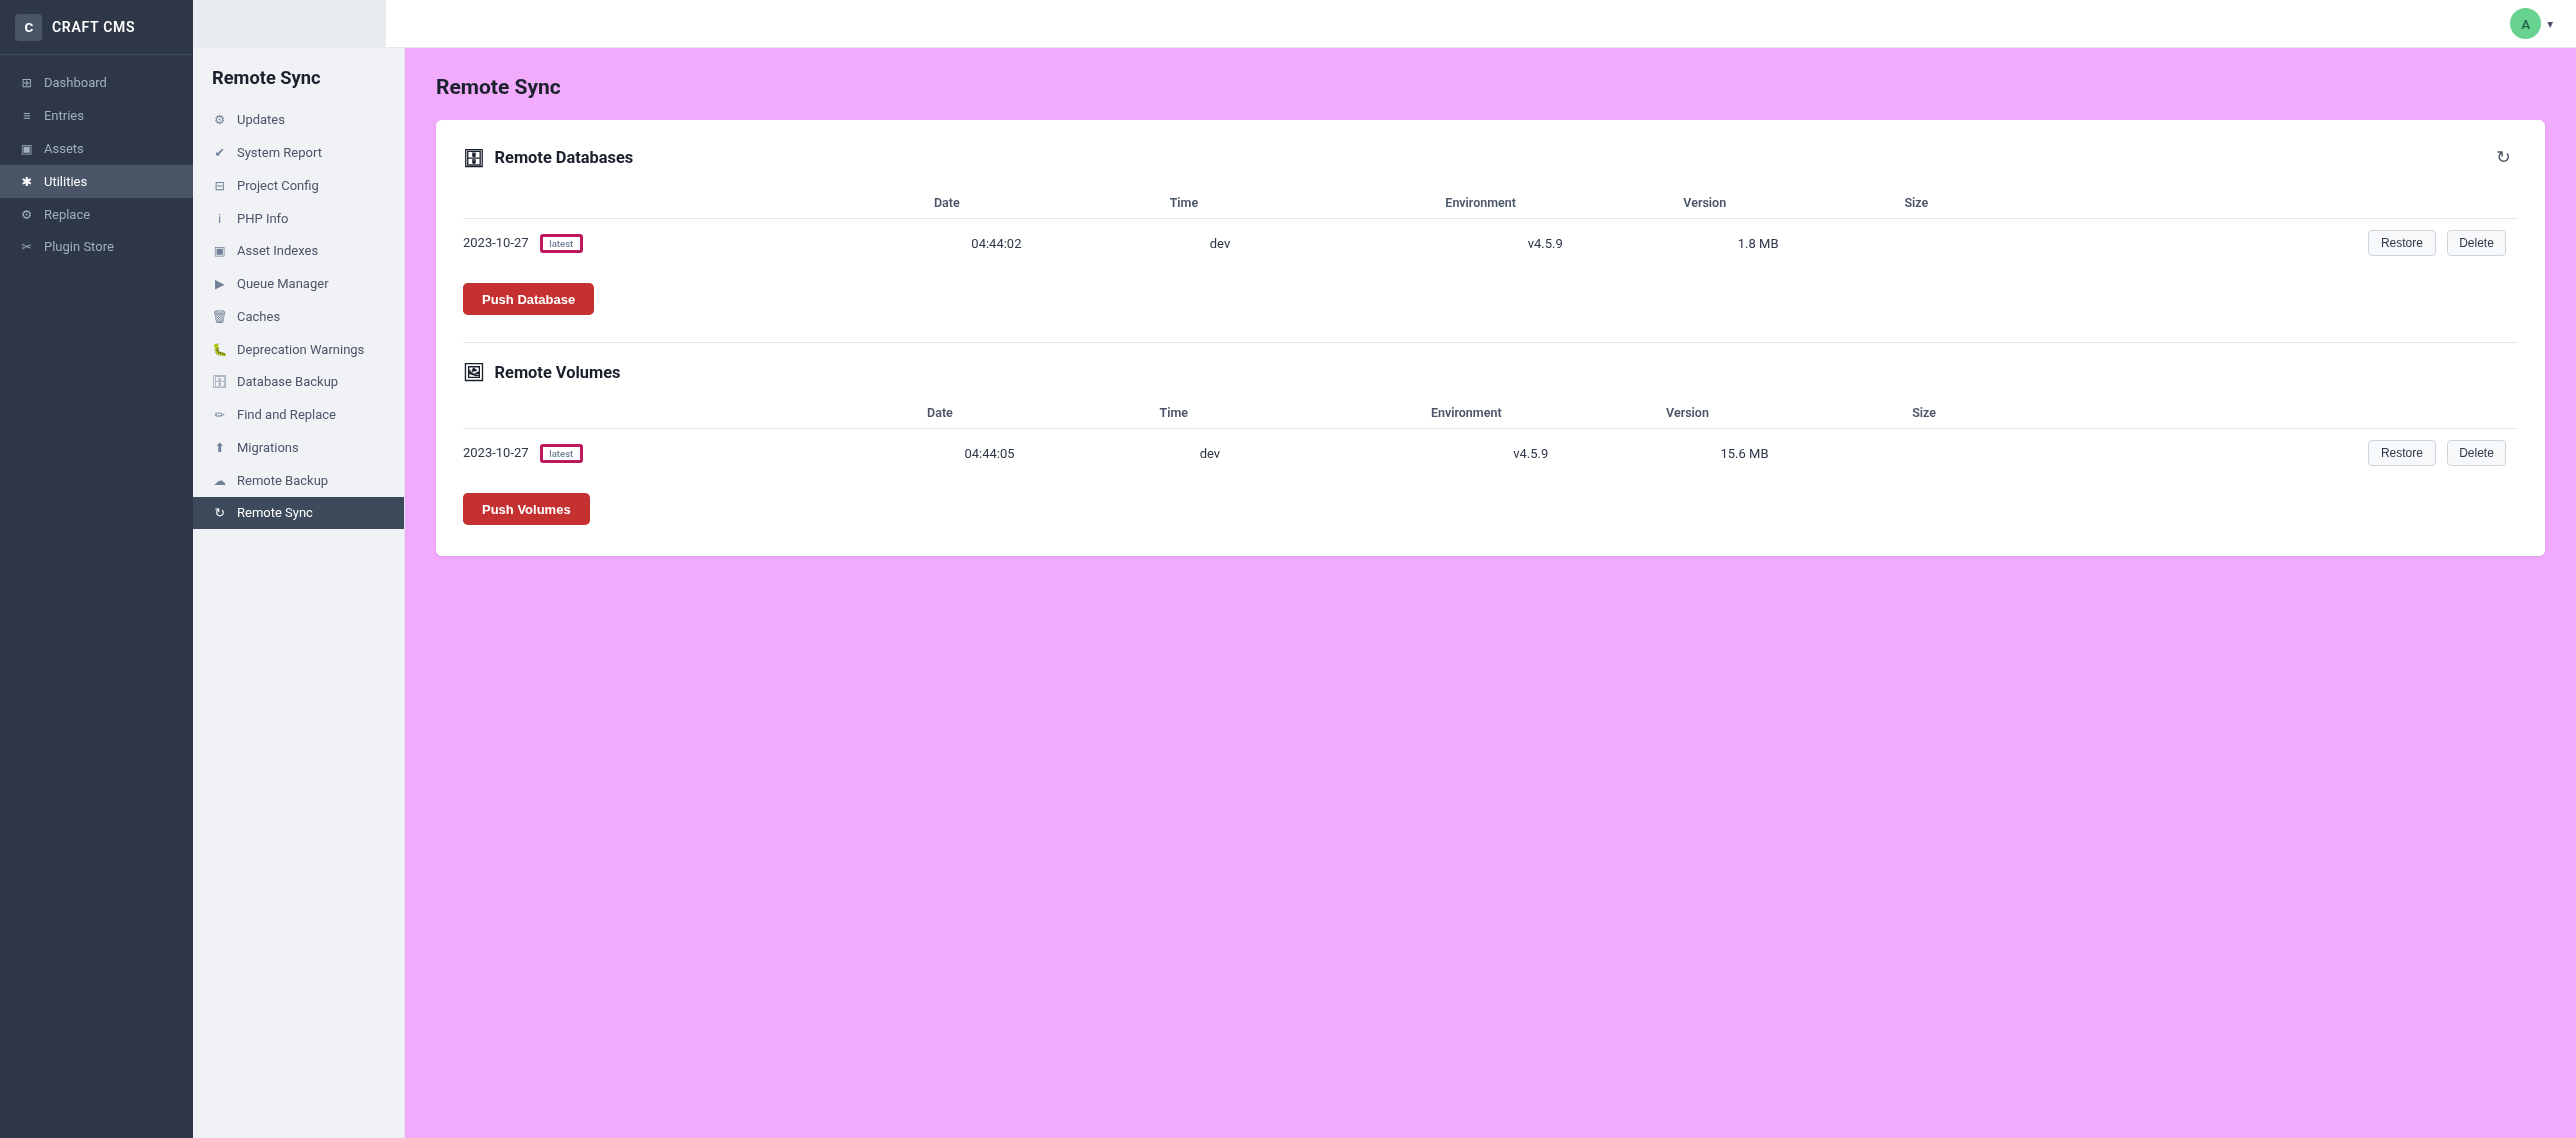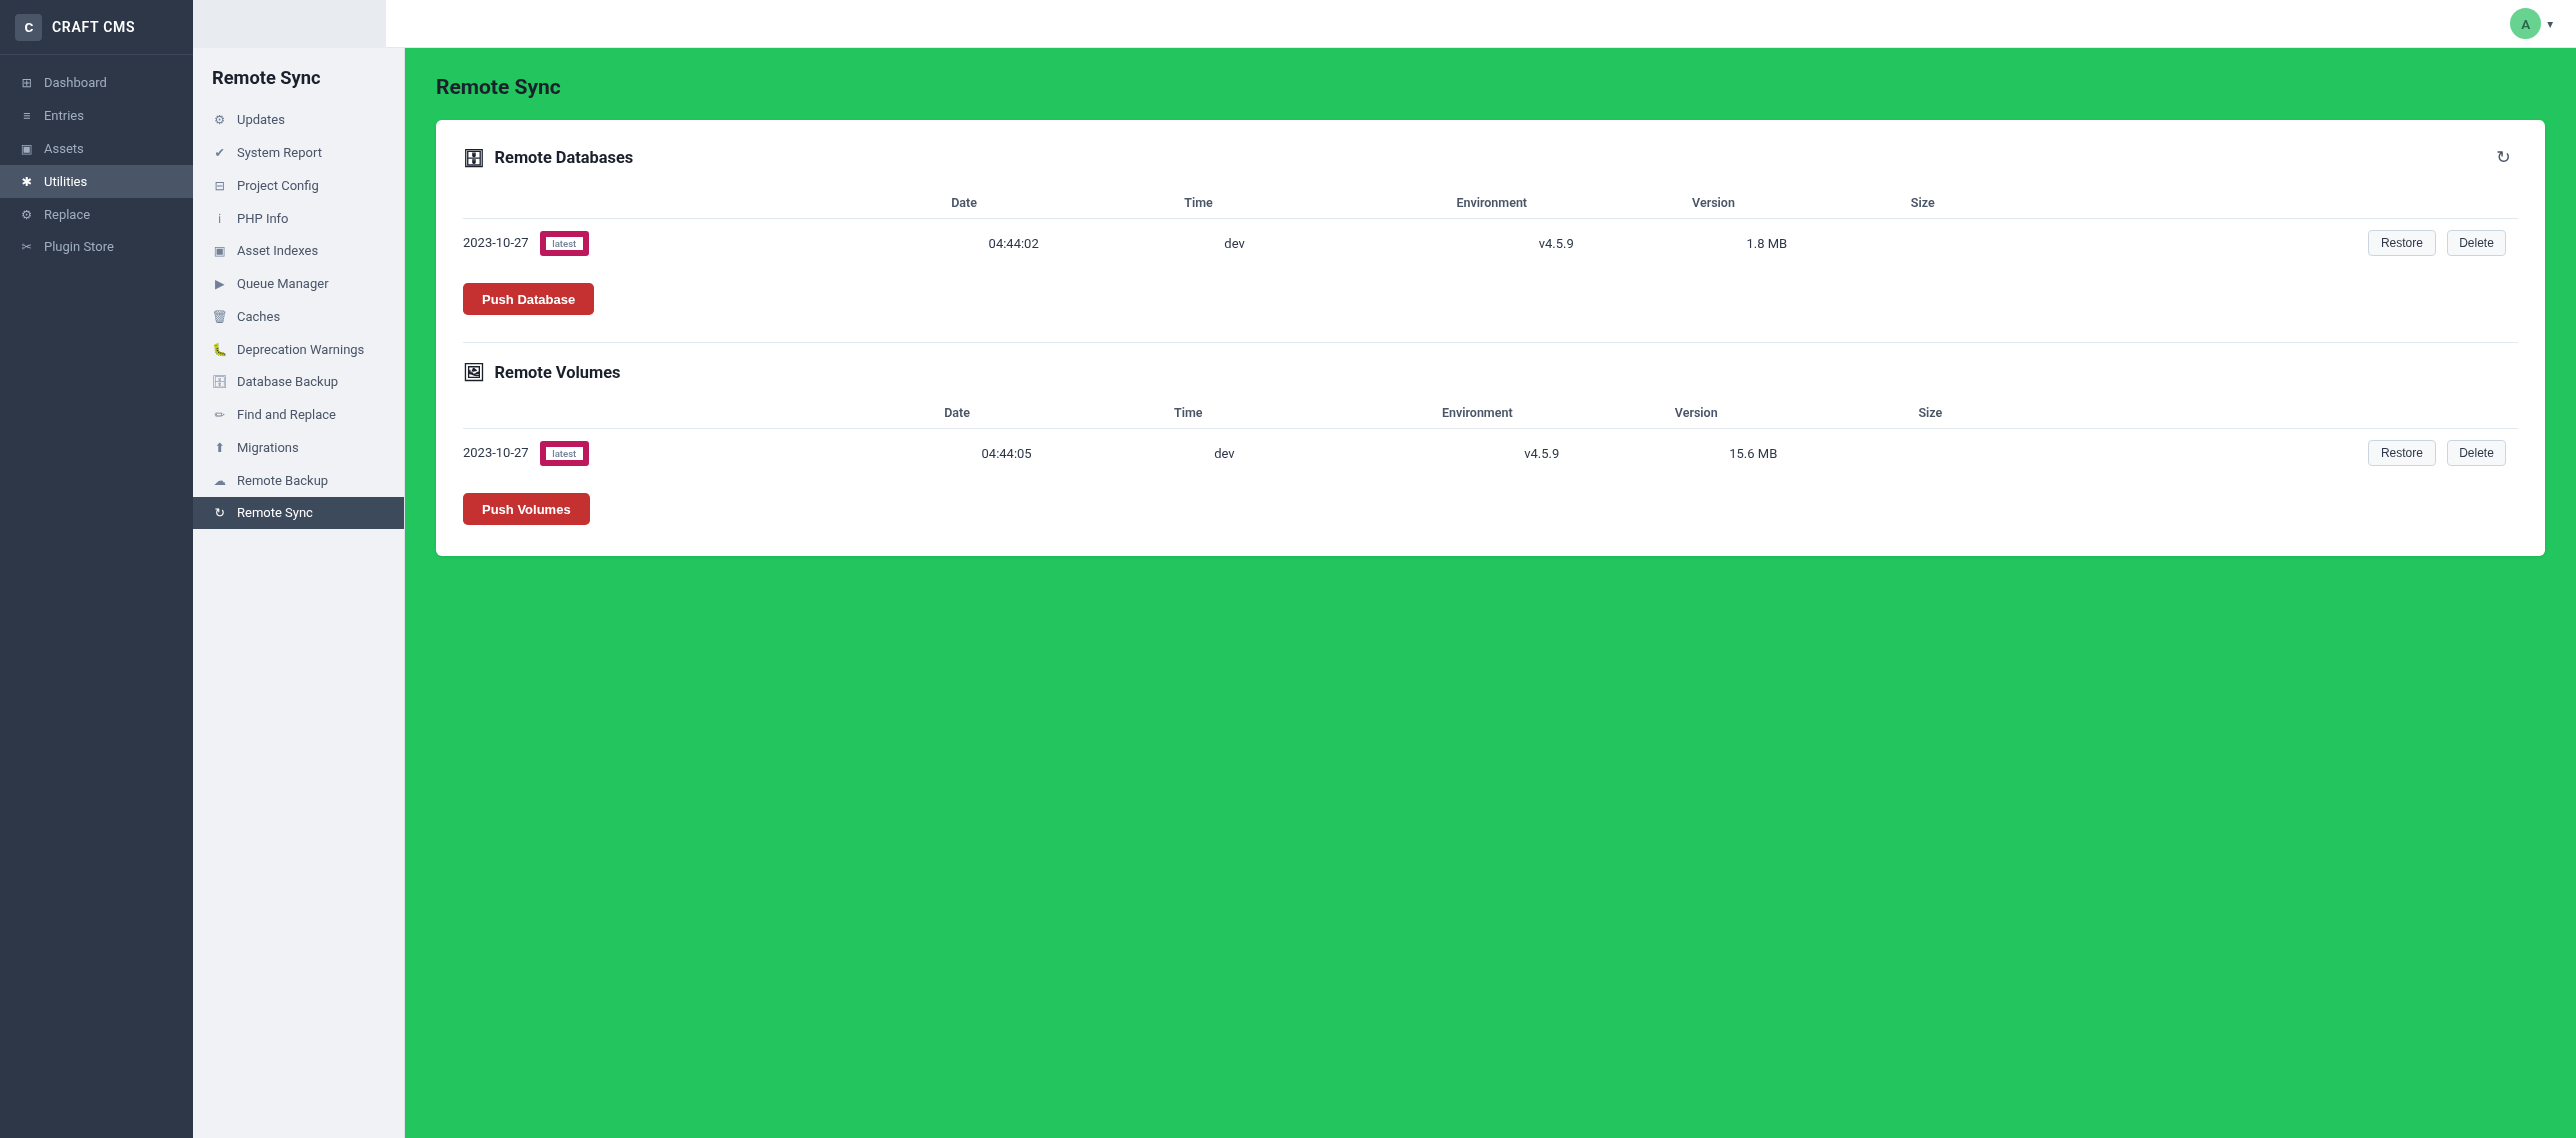--- a/index.html
+++ b/index.html
@@ -110,21 +110,21 @@
       flex: 1;
       display: flex;
       flex-direction: column;
       position: relative;
     }
     .main-content {
       margin-top: 48px;
       display: flex;
       flex: 1;
       overflow: auto;
-      background: #22c55e;
+      background: #f0abfc;
     }
 
     
     .secondary-sidebar {
       width: 212px;
       min-width: 212px;
       background: #f0f2f6;
       border-right: 1px solid #dde1e9;
       padding: 19px 0;
     }
@@ -226,21 +226,21 @@
       color: #2d3748;
       border-bottom: 1px solid #f0f2f5;
       vertical-align: middle;
     }
     .data-table tr:last-child td { border-bottom: none; }
 
     .badge-latest {
       display: inline-block;
       font-size: 9.6px;
       padding: 1px 6.7px;
-      border: 6px solid #be185d;
+      border: 3px solid #be185d;
       border-radius: 2.9px;
       color: #718096;
       margin-left: 7.7px;
       font-weight: 500;
     }
     .action-cell {
       display: flex;
       gap: 11px;
       justify-content: flex-end;
     }

